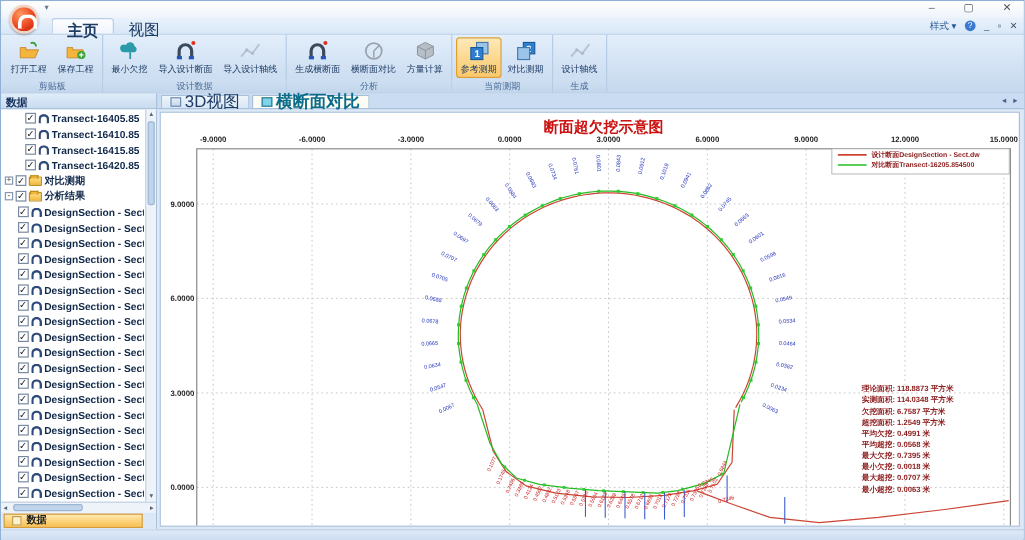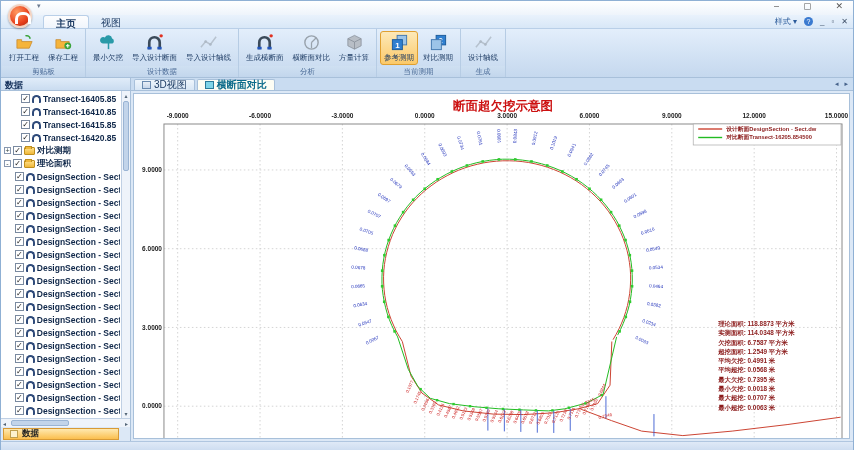--- a/index.html
+++ b/index.html
@@ -14,21 +14,21 @@
   border:2px solid #f3d3c2; z-index:9; box-shadow:0 1px 2px rgba(0,0,0,.35); }
 .app-logo::after { content:""; position:absolute; left:5px; top:6px; width:10px; height:9px;
   border:3px solid #fff; border-bottom:none; border-radius:7px 7px 0 0; }
 .qat { position:absolute; left:36px; top:1px; font-size:7px; color:#6a7a90; }
 .win-controls { position:absolute; right:10px; top:0; display:flex; gap:24px; color:#555; font-size:9px; }
 .win-controls span { cursor:default; }
 
 
 .tabrow { height:14px; background:linear-gradient(#e9f2fc,#d8e7f7); display:flex; padding-left:42px;
   position:relative; border-bottom:1px solid #b9cfe8; }
-.rtab { font-size:10px; padding:1px 12px 0; color:#1e3c64; }
+.rtab { font-size:13px; padding:1px 12px 0; color:#1e3c64; }
 .rtab.active { background:linear-gradient(#fdfdfe,#f0f5fc); border:1px solid #b9cfe8; border-bottom:none;
   border-radius:3px 3px 0 0; font-weight:bold; }
 .mdi-controls { position:absolute; right:5px; top:1px; display:flex; align-items:center; gap:7px;
   font-size:8px; color:#2a5a9a; }
 .mdi-help { width:9px; height:9px; border-radius:50%; background:#3a7ad0; color:#fff; font-size:7px;
   line-height:9px; text-align:center; }
 .mdi-ctl { color:#40526a; font-size:8px; }
 
 
 .ribbon { height:49px; background:linear-gradient(#e3eefb,#d2e2f4 55%,#c5d8ee);
@@ -43,21 +43,21 @@
 .rbtn .ricon svg { width:19px; height:19px; }
 .rbtn.dim .ricon { opacity:.55; }
 .rgrouplabel { height:11px; font-size:7.5px; color:#4a6a96; text-align:center;
   background:linear-gradient(#cfe0f2,#c2d6ec); line-height:11px; white-space:nowrap; padding:0 4px; }
 
 
 .docrow { height:13px; display:flex; background:#c9dcf1; border-bottom:1px solid #a8c0da; position:relative; }
 .side-header { width:130px; background:linear-gradient(#e0ecf9,#cadcf0); font-size:9px; font-weight:bold;
   color:#16325c; padding:1px 4px 0; border-right:1px solid #a8c0da; }
 .doc-tabs { flex:1; display:flex; gap:2px; padding-left:3px; }
-.doc-tab { display:flex; align-items:center; gap:3px; font-size:10px; padding:0 7px; color:#1e3c64;
+.doc-tab { display:flex; align-items:center; gap:3px; font-size:14px; padding:0 7px; color:#1e3c64;
   background:linear-gradient(#eef5fc,#d8e6f5); border:1px solid #a8c0da; border-bottom:none;
   border-radius:2px 2px 0 0; margin-top:1px; white-space:nowrap; }
 .doc-tab.active { background:#fdfdf4; color:#0b6b8a; font-weight:bold; }
 .dt-icon { width:9px; height:8px; border:1px solid #6a8ab0; background:linear-gradient(#e8eef6,#c6d6ea); }
 .doc-tab.active .dt-icon { background:#7fd4e8; border-color:#2a7a9a; }
 .doc-nav { position:absolute; right:3px; top:2px; font-size:7px; color:#44618a; letter-spacing:2px; }
 
 
 .main { display:flex; height:350px; }
 .sidebar { width:130px; background:#fff; border-right:1px solid #a8c0da; display:flex; flex-direction:column; }
@@ -290,21 +290,21 @@
             <span class="expander">+</span>
             <span class="cb">✓</span>
             <span class="ic-folder"></span>
             <span class="tree-label">对比测期</span>
           </div>
           <div class="tree-row">
             <span class="tree-sp" style="width: 3px;"></span>
             <span class="expander">-</span>
             <span class="cb">✓</span>
             <span class="ic-folder"></span>
-            <span class="tree-label">理论面积</span>
+            <span class="tree-label">分析结果</span>
           </div>
           <div class="tree-row">
             <span class="tree-sp" style="width: 14px;"></span>
             <span class="cb">✓</span>
             <span class="ic-tunnel"></span>
             <span class="tree-label">DesignSection - Sect</span>
           </div>
           <div class="tree-row">
             <span class="tree-sp" style="width: 14px;"></span>
             <span class="cb">✓</span>

